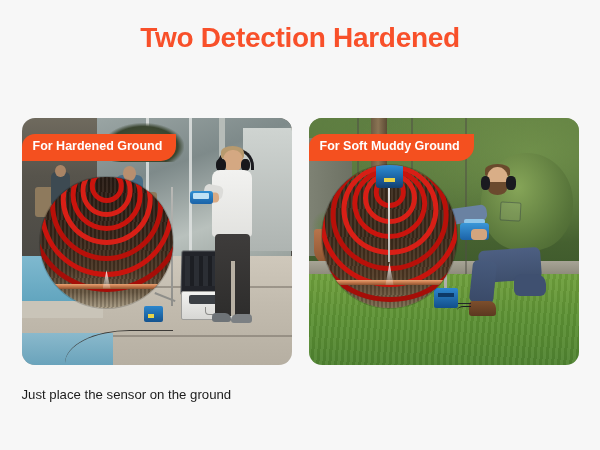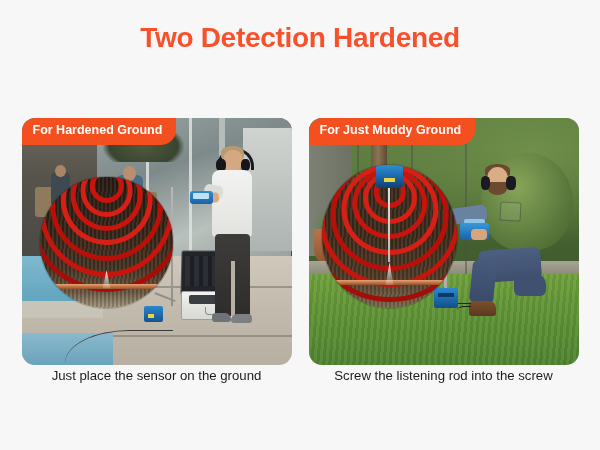--- a/index.html
+++ b/index.html
@@ -53,38 +53,38 @@
     position: relative;
     width: 270px;
     height: 247px;
     border-radius: 13px;
     overflow: hidden;
   }
 
   
   .badge {
     position: absolute;
-    top: 0;
+    top: 16px;
     left: 0;
     background: #f4501f;
     color: #ffffff;
     font-size: 12.5px;
     font-weight: bold;
     padding: 6px 14px 7px 11px;
     border-top-left-radius: 13px;
     border-bottom-right-radius: 15px;
     z-index: 40;
     white-space: nowrap;
     line-height: 1.1;
   }
 
   
   .caption {
-    margin-top: 2px;
-    text-align: center;
+    margin-top: 21px;
+    text-align: left;
     font-size: 13.2px;
     color: #1c1c1c;
     line-height: 1.35;
   }
   .caption span { display: block; }
 
   
   .scene { position: absolute; inset: 0; }
 
   .l-sky {
@@ -612,21 +612,20 @@
           <div class="ring" style="top:-7%;width:104%;height:92%;border:5px solid #c9140d"></div>
           <div class="ring" style="top:-10%;width:120%;height:106%;border:5px solid #a50e08"></div>
           <div class="cut-rod"></div>
           <div class="cut-pipe"></div>
           <div class="cut-spray"></div>
           <div class="cut-top-sensor"></div>
           <div class="cut-top-sensor-label"></div>
         </div>
       </div>
 
-      <div class="badge" style="background: rgb(244, 80, 31);">For Just Muddy Ground</div>
+      <div class="badge" style="background: rgb(244, 80, 31);">For Soft Muddy Ground</div>
     </div>
 
     <div class="caption">
-      <span>Screw the  listening rod into the screw</span>
     </div>
   </div>
 
 </div>
 
 </body></html>

